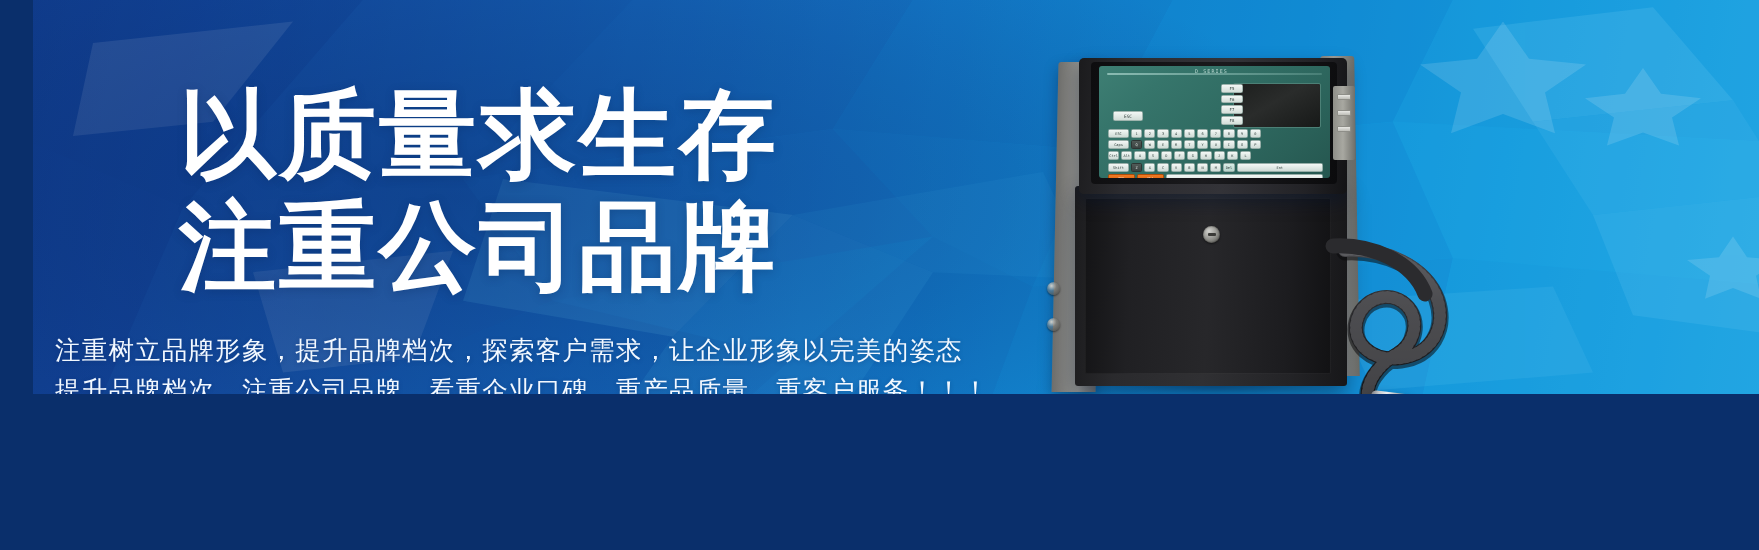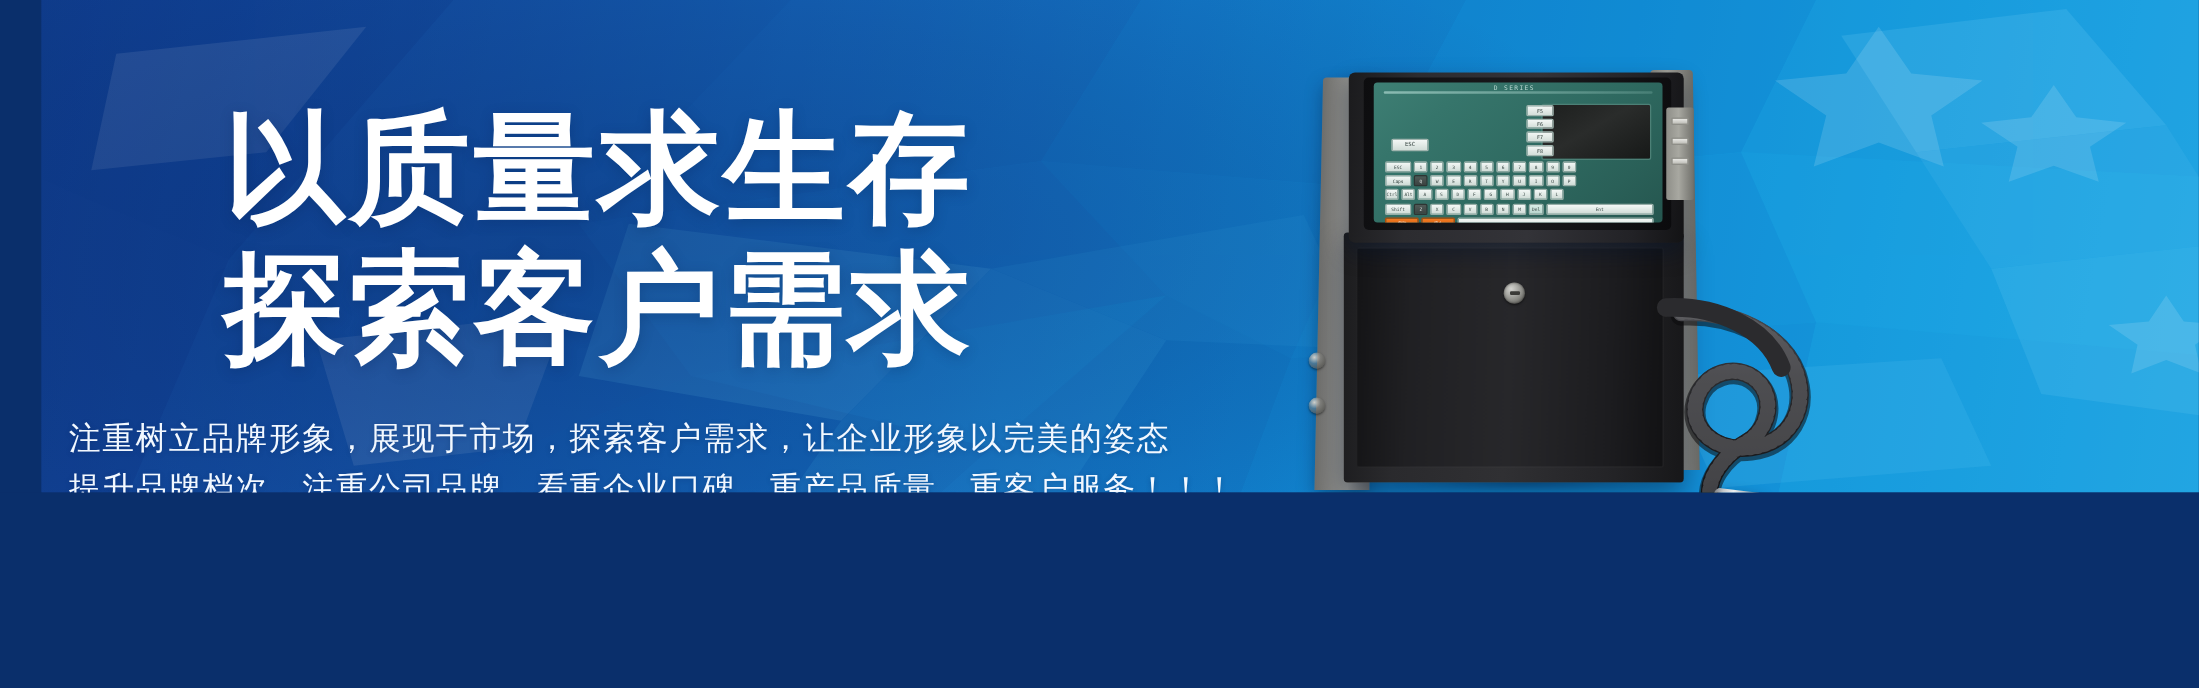--- a/index.html
+++ b/index.html
@@ -259,23 +259,23 @@
         <polygon points="220,380 420,350 380,500 250,520"></polygon>
       </g>
     </svg>
   </div>
 
   <div class="vig"></div>
 
   <div class="copy">
     <div class="headline">
       <span>以质量求生存</span>
-      <span class="l2">探索客户需求</span>
+      <span class="l2">注重公司品牌</span>
     </div>
-    <div class="sub s1">注重树立品牌形象，展现于市场，探索客户需求，让企业形象以完美的姿态</div>
+    <div class="sub s1">注重树立品牌形象，提升品牌档次，探索客户需求，让企业形象以完美的姿态</div>
     <div class="sub s2">提升品牌档次，注重公司品牌，看重企业口碑，重产品质量，重客户服务！！！</div>
   </div>
 
   <div class="product">
 
     <div class="shadow-floor"></div>
 
     <div class="backplate"></div>
     <div class="backplate-r"></div>
 

